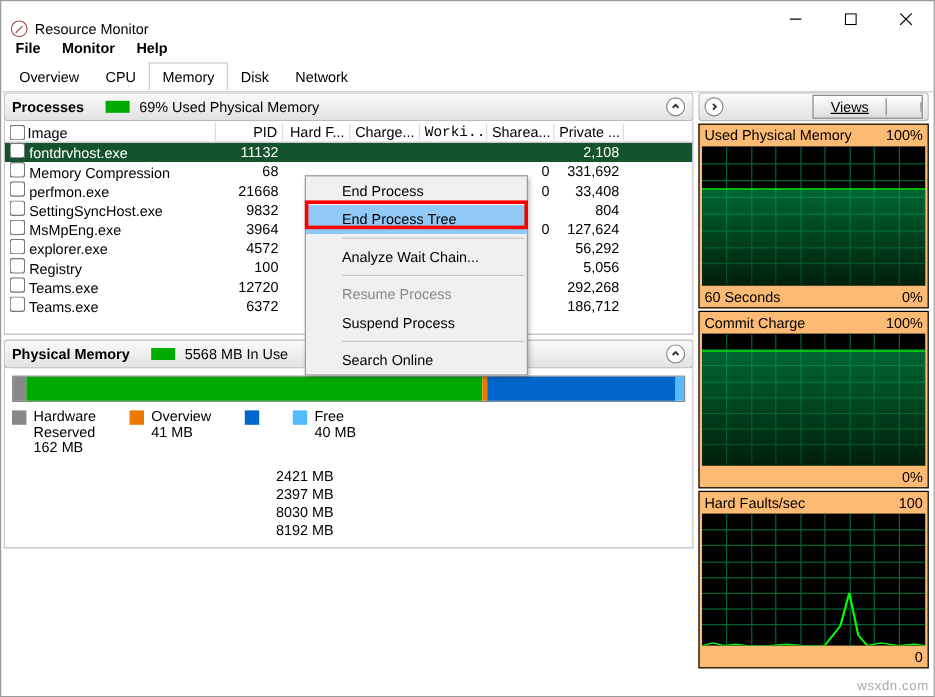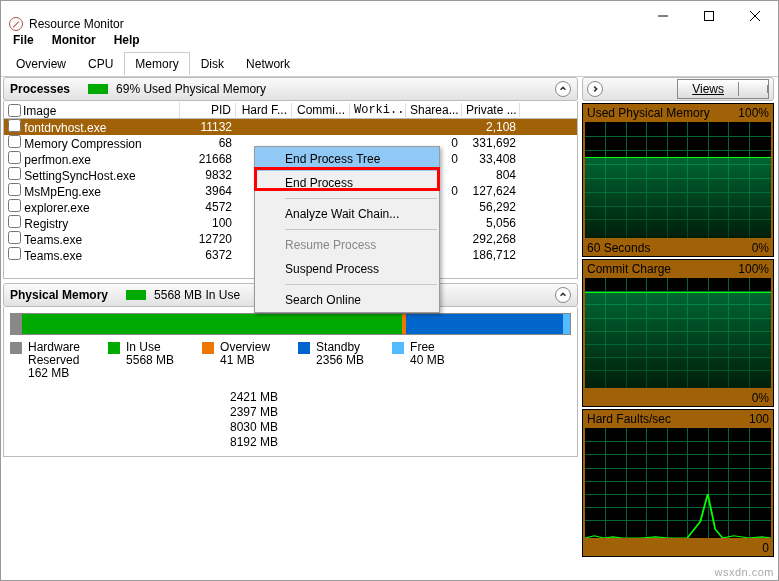--- a/index.html
+++ b/index.html
@@ -29,42 +29,42 @@
 .panel-head .pillb { width:20px; height:10px; background:#06c; margin-left:30px; }
 .panel-head .chev { margin-left:auto; width:16px; height:16px; border:1px solid #888; border-radius:50%; display:flex; align-items:center; justify-content:center; background:#fff; }
 .panel-head .chev svg { width:8px; height:8px; stroke:#333; stroke-width:2; fill:none; }
 
 .cols { display:flex; border:1px solid #bbb; border-top:none; background:#fff; height:18px; align-items:center; }
 .cols .c { border-right:1px solid #ddd; padding:0 4px; overflow:hidden; white-space:nowrap; }
 .cols .c input { margin-right:2px; position:relative; top:2px;}
 .rows { border:1px solid #bbb; border-top:none; background:#fff; overflow:hidden; }
 .row { display:flex; height:16px; align-items:center; }
 .row .c { padding:0 4px; overflow:hidden; white-space:nowrap; }
-.row.sel { background:#a16207; color:#fff; }
+.row.sel { background:#14532d; color:#fff; }
 .c0 { width:176px; } .c1 { width:56px; text-align:right;} .c2{width:56px;text-align:right;} .c3{width:58px;text-align:right;} .c4{width:56px;font-family:Liberation Mono, monospace;} .c5{width:56px;text-align:right;} .c6{width:58px;text-align:right;}
 
 .physbar { border:1px solid #bbb; border-top:none; padding:6px; background:#fff; }
 .barwrap { height:22px; display:flex; border:1px solid #888; }
 .seg { height:100%; }
 .legend { display:flex; gap:28px; margin-top:6px; flex-wrap:wrap; }
 .lg { display:flex; gap:6px; }
 .sw { width:12px; height:12px; margin-top:1px;}
 .lgtxt { display:flex; flex-direction:column; line-height:13px; }
 .memstats { margin-left:220px; margin-top:10px; display:flex; gap:14px; }
 .memstats .lab { display:flex; flex-direction:column; line-height:15px; }
 .memstats .val { display:flex; flex-direction:column; line-height:15px; text-align:right; }
 
 .right .toolbar { background: linear-gradient(#fafafa,#e2e2e2); border:1px solid #bbb; border-radius:3px; height:24px; display:flex; align-items:center; padding:0 4px; gap:4px; }
 .right .chev2 { width:16px; height:16px; border:1px solid #888; border-radius:50%; display:flex; align-items:center; justify-content:center; background:#fff;}
 .right .chev2 svg{width:8px;height:8px;stroke:#333;stroke-width:2;fill:none;}
 .viewsbtn { margin-left:auto; height:20px; border:1px solid #888; background:linear-gradient(#fff,#ddd); display:flex; align-items:center;text-decoration:underline; }
 .viewsbtn span { padding: 0 14px; border-right:1px solid #888; }
 .viewsbtn .dd { width:16px; display:flex; align-items:center; justify-content:center; }
 
-.graphbox { border:1px solid #000; background:#a16207; }
+.graphbox { border:1px solid #000; background:#fdba74; }
 .glabel { display:flex; justify-content:space-between; padding:2px 4px; font-size:11px;}
 .gplot { height:116px; background:#000; position:relative; margin:0 2px 2px 2px; }
 .gplot.sm { height:110px; }
 .gridlines { position:absolute; inset:0; }
 .gridlines div { position:absolute; background:#063; }
 .gh { width:100%; height:1px; }
 .gv { height:100%; width:1px; }
 .gline { position:absolute; left:0; right:0; border-top:1px solid #0f0; }
 .gfill { position:absolute; left:0; right:0; bottom:0; background:linear-gradient(#0a5 0%, #031 100%); opacity:0.6; }
 .gbottom { display:flex; justify-content:space-between; padding:1px 4px; font-size:11px; }
@@ -125,21 +125,21 @@
         <span class="chev">
             <svg viewBox="0 0 10 10">
               <path d="M2 6 L5 3 L8 6"></path>
             </svg>
           </span>
       </div>
       <div class="cols">
         <div class="c c0"><input type="checkbox" style=""><span>Image</span></div>
         <div class="c c1">PID</div>
         <div class="c c2">Hard F...</div>
-        <div class="c c3">Commi...</div>
+        <div class="c c3">Charge...</div>
         <div class="c c4">Worki...</div>
         <div class="c c5">Sharea...</div>
         <div class="c c6">Private ...</div>
       </div>
       <div class="rows" id="procrows" style="height:160px;">
           <div class="row sel">
             <div class="c c0"><input type="checkbox" style=""> fontdrvhost.exe</div>
             <div class="c c1">11132</div>
             <div class="c c2"></div>
             <div class="c c3"></div>
@@ -246,39 +246,28 @@
         <div class="legend">
           <div class="lg">
               <div class="sw" style="background:#888"></div>
               <div class="lgtxt">
                 <span>Hardware</span>
                 <span>Reserved</span>
                 <span>162 MB</span>
               </div>
             </div>
           <div class="lg">
-              <div class="sw" style="background:#0a0"></div>
-              <div class="lgtxt">
-                <span>In Use</span>
-                <span>5568 MB</span>
-              </div>
-            </div>
-          <div class="lg">
               <div class="sw" style="background:#e70"></div>
               <div class="lgtxt">
                 <span>Overview</span>
                 <span>41 MB</span>
               </div>
             </div>
           <div class="lg">
               <div class="sw" style="background:#06c"></div>
-              <div class="lgtxt">
-                <span>Standby</span>
-                <span>2356 MB</span>
-              </div>
             </div>
           <div class="lg">
               <div class="sw" style="background:#5bf"></div>
               <div class="lgtxt">
                 <span>Free</span>
                 <span>40 MB</span>
               </div>
             </div>
         </div>
         <div class="memstats">
@@ -403,22 +392,22 @@
       </div>
       <div class="gbottom">
           <span></span>
           <span>0</span>
         </div>
     </div>
   </div>
 </div>
 
 <div class="ctxmenu" style="left:253px; top:145px;">
+  <div class="cmi">End Process</div>
   <div class="cmi hl">End Process Tree</div>
-  <div class="cmi">End Process</div>
   <div class="sep"></div>
   <div class="cmi">Analyze Wait Chain...</div>
   <div class="sep"></div>
   <div class="cmi dis">Resume Process</div>
   <div class="cmi">Suspend Process</div>
   <div class="sep"></div>
   <div class="cmi">Search Online</div>
 </div>
 
 <div class="redbox" style="left:253px; top:166px; width:186px; height:24px;"></div>

